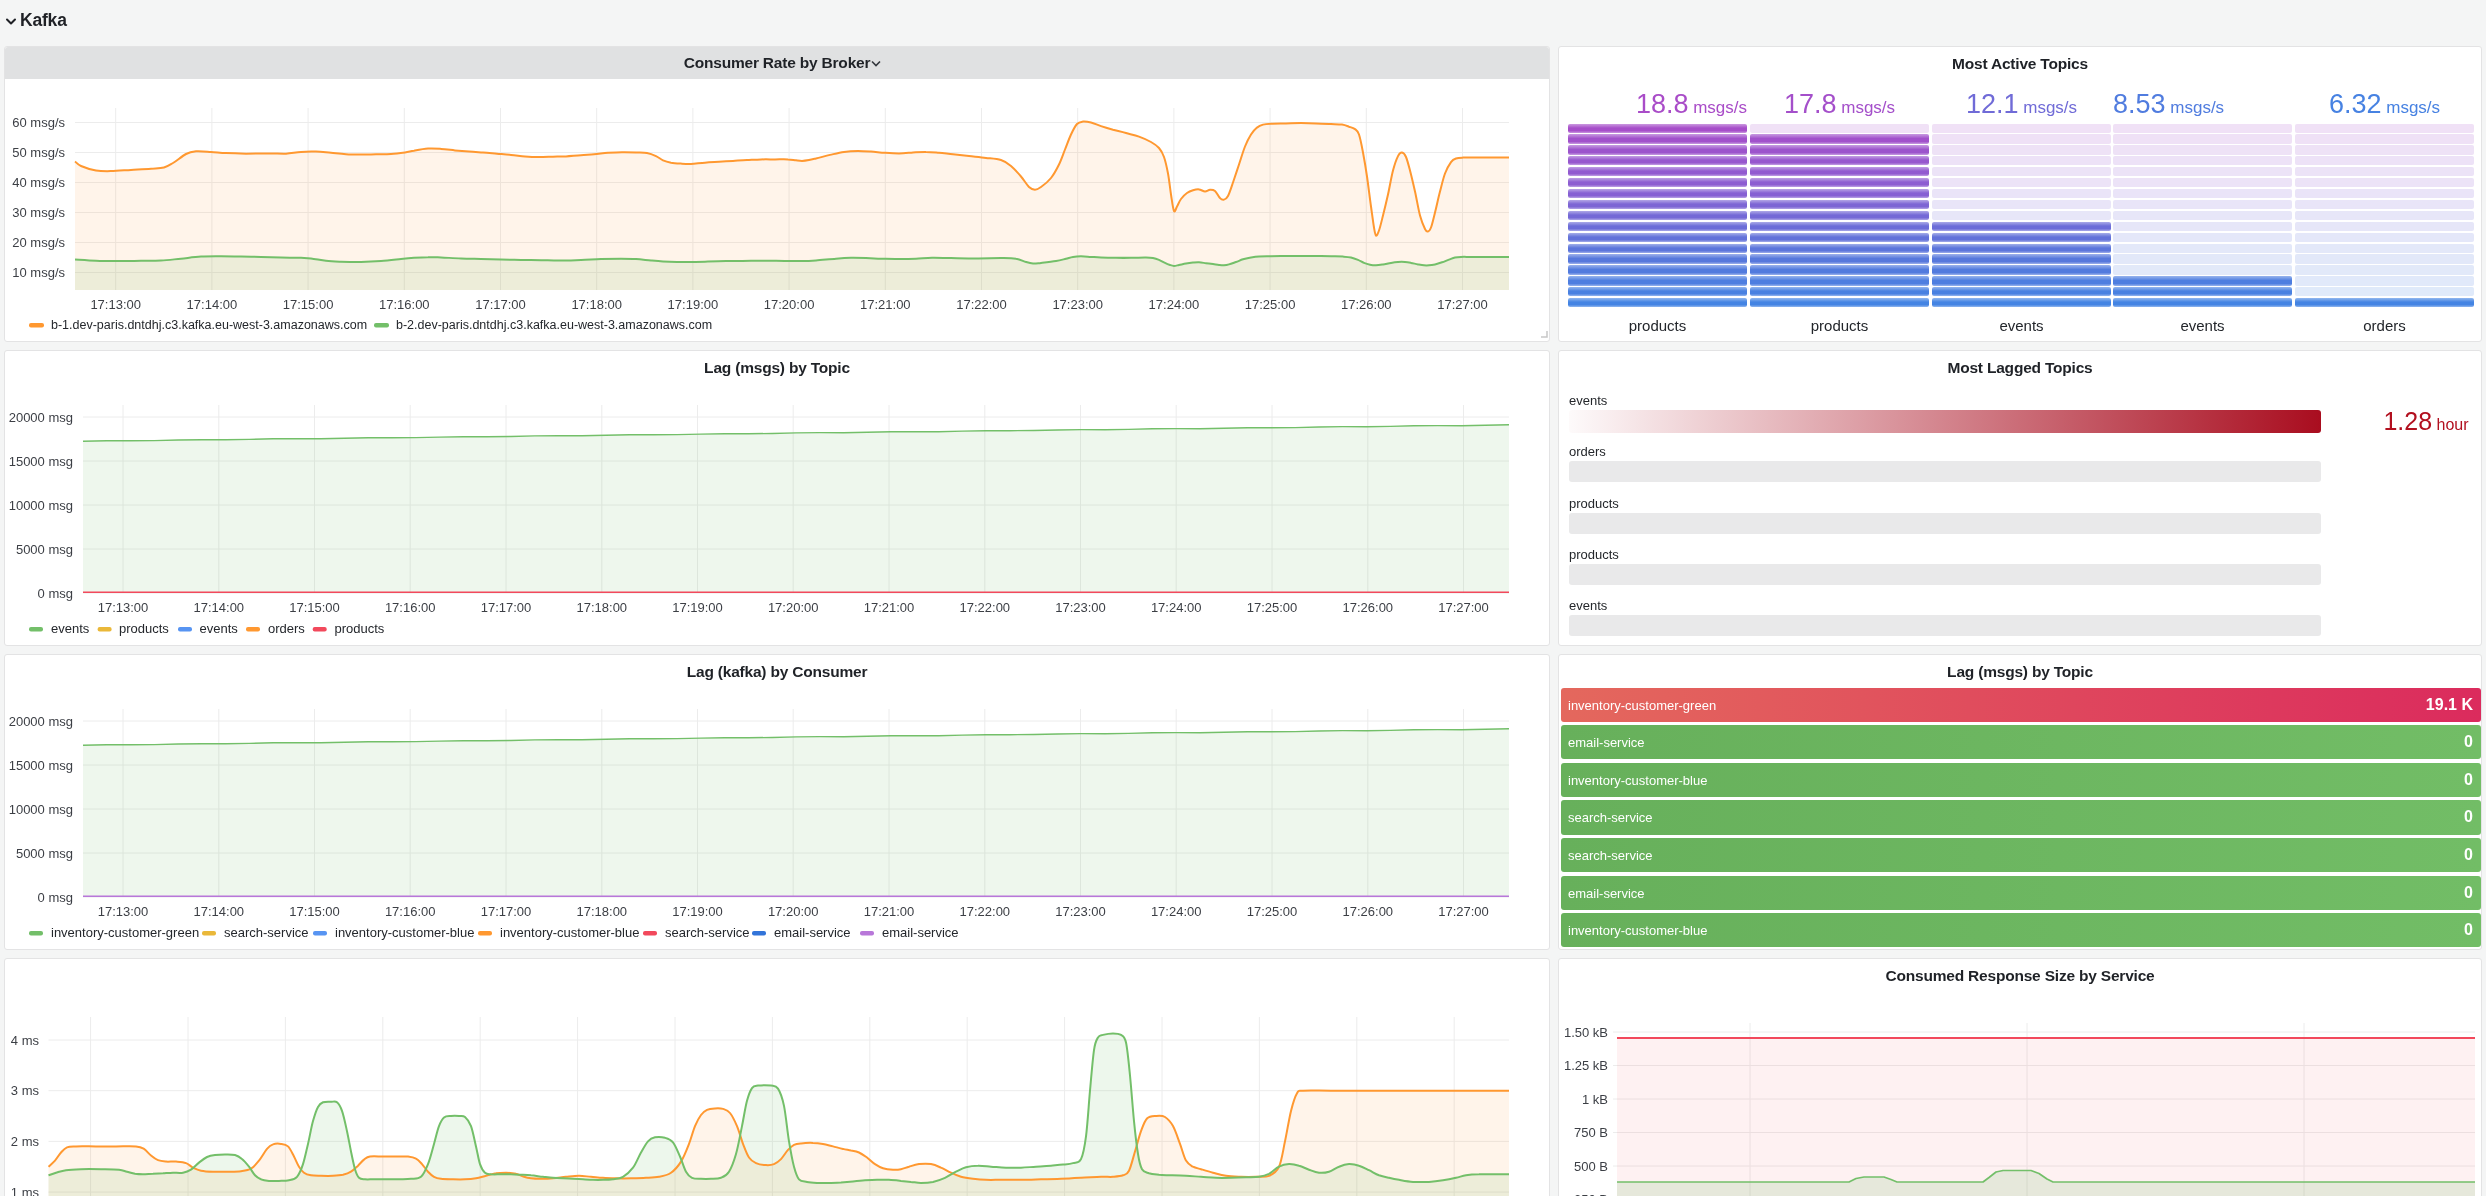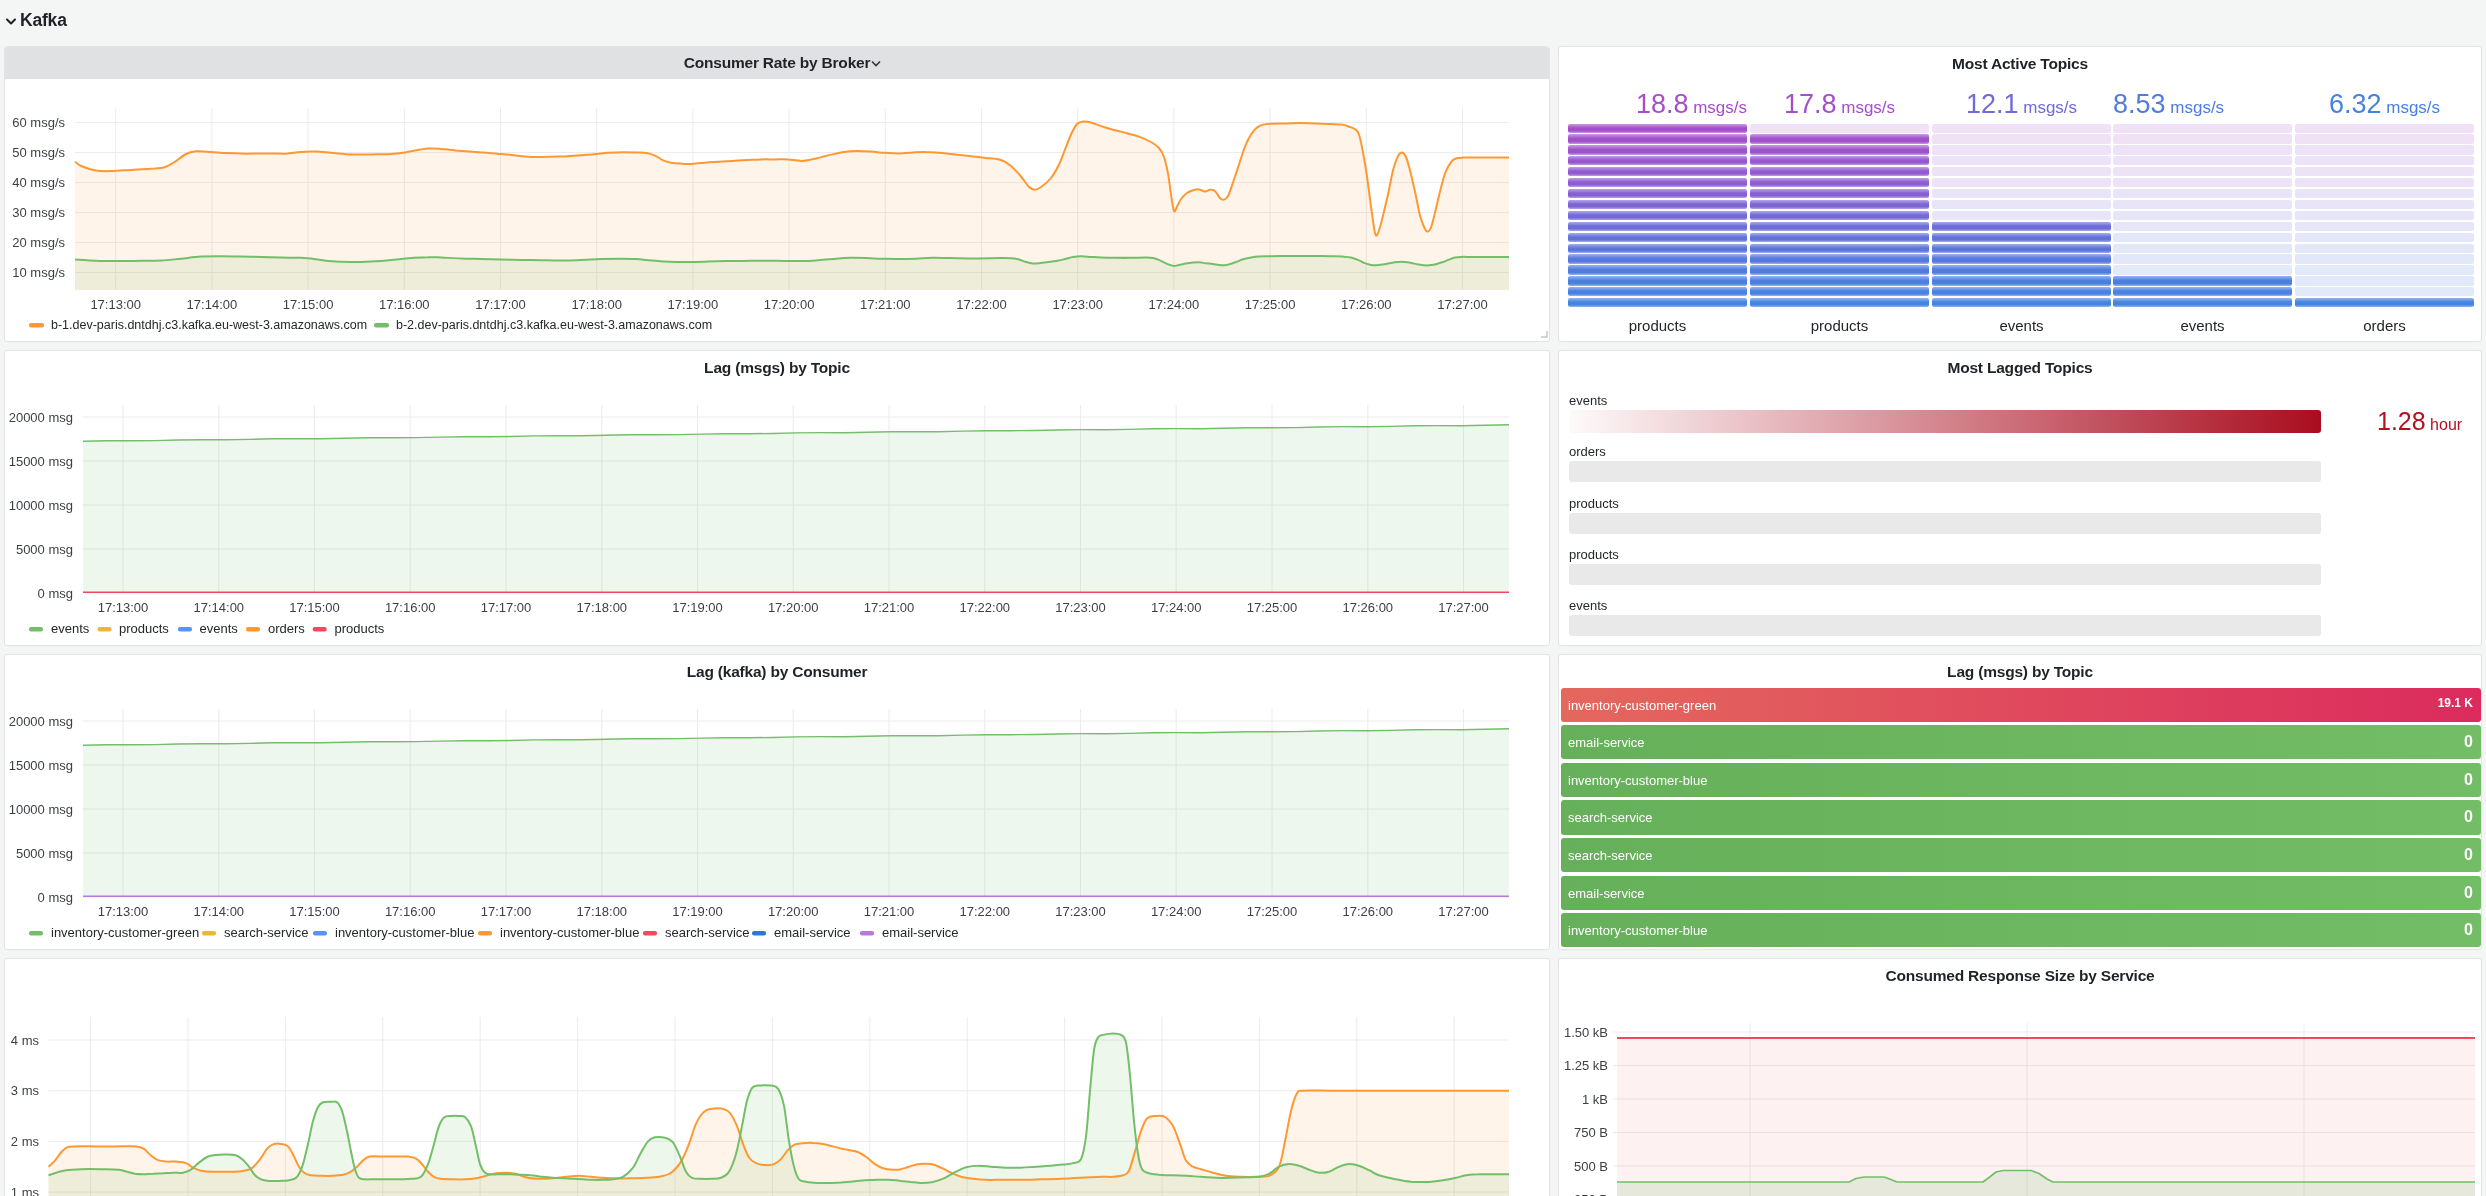--- a/index.html
+++ b/index.html
@@ -321,35 +321,35 @@
     <div style="position:absolute;left:736.2px;top:218.4px;width:179px;height:9.3px;border-radius:2px;background:#e2e9f9"></div>
     <div style="position:absolute;left:736.2px;top:229.3px;width:179px;height:9.3px;border-radius:2px;background:#e1e9fa"></div>
     <div style="position:absolute;left:736.2px;top:240.2px;width:179px;height:9.3px;border-radius:2px;background:#e0eafa"></div>
     <div style="position:absolute;left:736.2px;top:251.1px;width:179px;height:9.3px;border-radius:2px;background:linear-gradient(180deg,#93b8ef 0%,#4484e3 45%,#4484e3 75%,#93b8ef 100%)"></div>
     <div style="position:absolute;left:736px;top:270px;width:179px;text-align:center;font-size:15px;color:#23262b">orders</div>
   </div>
 <div class="panel" style="left:1558px;top:350px;width:924px;height:296px">
     <div class="ptitle">Most Lagged Topics</div>
     <div style="position:absolute;left:10px;top:42.0px;font-size:13px;color:#24272b">events</div>
     <div style="position:absolute;left:10px;top:59.0px;width:752px;height:23px;border-radius:3px;background:linear-gradient(90deg,rgba(169,13,31,0.02) 0%,#A90D1F 100%)"></div>
-    <div style="position:absolute;left:818px;top:59.0px;width:98px;color:#B2101F;font-size:25px;line-height:23px">1.28<span style="font-size:16px"> hour</span></div>
+    <div style="position:absolute;left:818px;top:59.0px;width:98px;text-align:center;color:#B2101F;font-size:25px;line-height:23px">1.28<span style="font-size:16px"> hour</span></div>
     <div style="position:absolute;left:10px;top:93.3px;font-size:13px;color:#24272b">orders</div>
     <div style="position:absolute;left:10px;top:110.3px;width:752px;height:21px;border-radius:3px;background:#e9e9ea"></div>
     <div style="position:absolute;left:10px;top:144.6px;font-size:13px;color:#24272b">products</div>
     <div style="position:absolute;left:10px;top:161.6px;width:752px;height:21px;border-radius:3px;background:#e9e9ea"></div>
     <div style="position:absolute;left:10px;top:195.9px;font-size:13px;color:#24272b">products</div>
     <div style="position:absolute;left:10px;top:212.9px;width:752px;height:21px;border-radius:3px;background:#e9e9ea"></div>
     <div style="position:absolute;left:10px;top:247.2px;font-size:13px;color:#24272b">events</div>
     <div style="position:absolute;left:10px;top:264.2px;width:752px;height:21px;border-radius:3px;background:#e9e9ea"></div>
   </div>
 <div class="panel" style="left:1558px;top:654px;width:924px;height:296px">
     <div class="ptitle">Lag (msgs) by Topic</div>
     <div style="position:absolute;left:2px;top:32.5px;width:920px;height:34.3px;border-radius:3px;background:linear-gradient(90deg,#E4685D 0%,#DB2B5D 100%);color:#fff">
       <span style="position:absolute;left:7px;top:10px;font-size:13px">inventory-customer-green</span>
-      <span style="position:absolute;right:8px;top:8px;font-size:12px;font-weight:bold">19.1 K</span>
+      <span style="position:absolute;right:8px;top:8px;font-size:16px;font-weight:bold">19.1 K</span>
     </div>
     <div style="position:absolute;left:2px;top:70.1px;width:920px;height:34.3px;border-radius:3px;background:linear-gradient(90deg,#67B05B 0%,#72BD66 100%);color:#fff">
       <span style="position:absolute;left:7px;top:10px;font-size:13px">email-service</span>
       <span style="position:absolute;right:8px;top:8px;font-size:16px;font-weight:bold">0</span>
     </div>
     <div style="position:absolute;left:2px;top:107.7px;width:920px;height:34.3px;border-radius:3px;background:linear-gradient(90deg,#67B05B 0%,#72BD66 100%);color:#fff">
       <span style="position:absolute;left:7px;top:10px;font-size:13px">inventory-customer-blue</span>
       <span style="position:absolute;right:8px;top:8px;font-size:16px;font-weight:bold">0</span>
     </div>
     <div style="position:absolute;left:2px;top:145.3px;width:920px;height:34.3px;border-radius:3px;background:linear-gradient(90deg,#67B05B 0%,#72BD66 100%);color:#fff">

